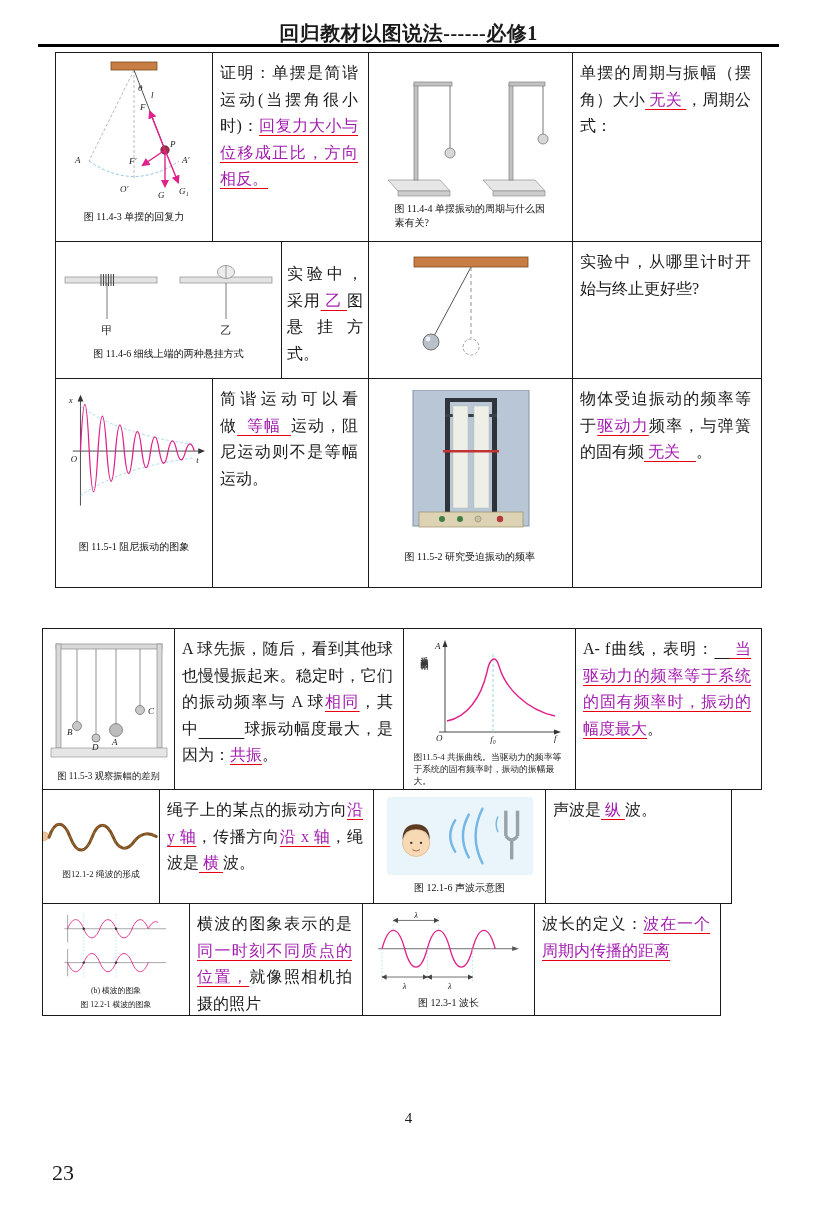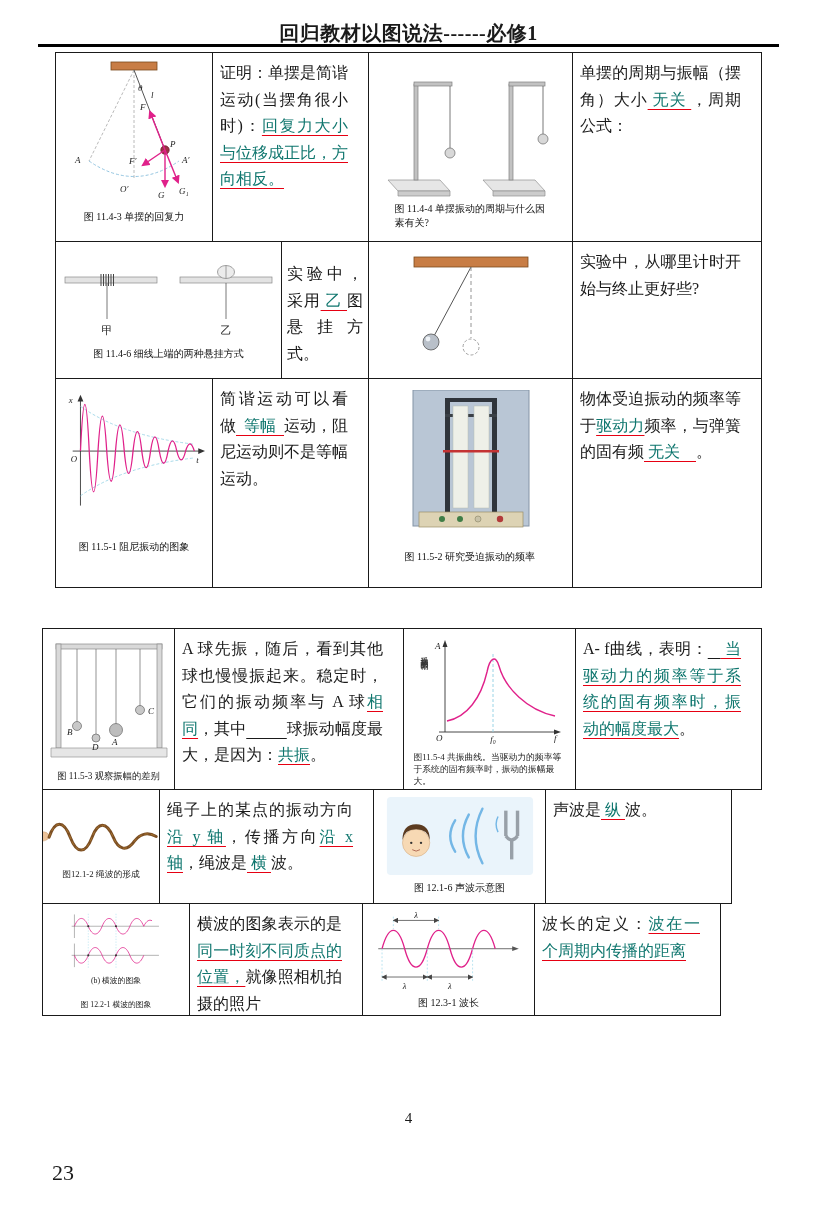--- a/index.html
+++ b/index.html
@@ -10,24 +10,24 @@
   .header-rule{position:absolute;top:44px;left:38px;width:741px;border-top:3px solid #000;}
 
   .tbl{position:absolute;}
   .tbl1{left:55px;top:52px;}
   .tbl2{left:42px;top:628px;}
   .row{display:flex;}
   .row:not(:first-child){margin-top:-1px;}
   .cell{border:1px solid #1a1a1a;overflow:hidden;background:#fff;}
   .cell:not(:first-child){margin-left:-1px;}
 
-  .txt{padding:7px 20px 6px 7px;font-size:16px;line-height:1.66;text-align:justify;}
+  .txt{padding:7px 10px 6px 7px;font-size:16px;line-height:1.66;text-align:justify;}
   .txt-sm{padding:19px 5px;}
   .seg-n{color:#1a1a1a;}
-  .seg-ru{color:#0f766e;text-decoration:underline;text-decoration-color:#e60012;text-underline-offset:4px;}
+  .seg-ru{color:#a21caf;text-decoration:underline;text-decoration-color:#e60012;text-underline-offset:4px;}
   .seg-bu{color:#1a1a1a;text-decoration:underline;text-underline-offset:4px;}
 
   .figcell{display:flex;flex-direction:column;align-items:center;padding:7px 4px 4px 4px;}
   .vcenter{justify-content:center;}
   .cap{font-size:11px;margin-top:4px;text-align:center;line-height:1.35;color:#111;}
   .cap-sm{font-size:10px;}
   .cap-tiny{font-size:8.8px;color:#222;}
   .cap-left{text-align:left;}
   .figwrap{position:relative;}
   .vlabel{position:absolute;left:3px;top:14px;writing-mode:vertical-rl;text-orientation:upright;font-size:8px;color:#333;letter-spacing:1px;}
@@ -285,21 +285,21 @@
           <path d="M10,22 C16,7 24,7 30,22 C36,37 44,37 50,22 C56,7 64,7 70,22 C76,37 84,37 90,22 C96,7 104,7 110,22 C114,14 118,12 122,14" fill="none" stroke="#e0218a" stroke-width="1.1"></path>
           <circle cx="30" cy="22" r="1.5" fill="#333"></circle>
           <circle cx="70" cy="22" r="1.5" fill="#333"></circle>
           <line x1="6" y1="64" x2="132" y2="64" stroke="#666" stroke-width="0.7"></line>
           <line x1="10" y1="47" x2="10" y2="81" stroke="#666" stroke-width="0.7"></line>
           <path d="M10,64 C16,79 24,79 30,64 C36,49 44,49 50,64 C56,79 64,79 70,64 C76,49 84,49 90,64 C96,79 104,79 110,64" fill="none" stroke="#e0218a" stroke-width="1.1"></path>
           <circle cx="30" cy="64" r="1.5" fill="#333"></circle>
           <circle cx="70" cy="64" r="1.5" fill="#333"></circle>
         </svg>
         <div class="cap cap-tiny" style="font-size:7.8px">(b)  横波的图象</div>
-        <div class="cap cap-tiny" style="font-size:7.8px;margin-top:14px">图 12.2-1  横波的图象</div>
+        <div class="cap cap-tiny" style="font-size:7.8px;margin-top:4px">图 12.2-1  横波的图象</div>
       </div>
 
       <div class="cell txt" style="width:174px"><span class="seg-n">横波的图象表示的是</span><span class="seg-ru">同一时刻不同质点的位置，</span><span class="seg-n">就像照相机拍摄的照片</span></div>
 
       <div class="cell figcell" style="width:173px">
         <svg width="150" height="83" viewBox="0 0 158 88">
           <defs>
             <marker id="mwl" viewBox="0 0 8 8" refX="7" refY="4" markerWidth="7" markerHeight="7" orient="auto-start-reverse">
                 <path d="M0,0 L8,4 L0,8 z" fill="#444"></path>
               </marker>

